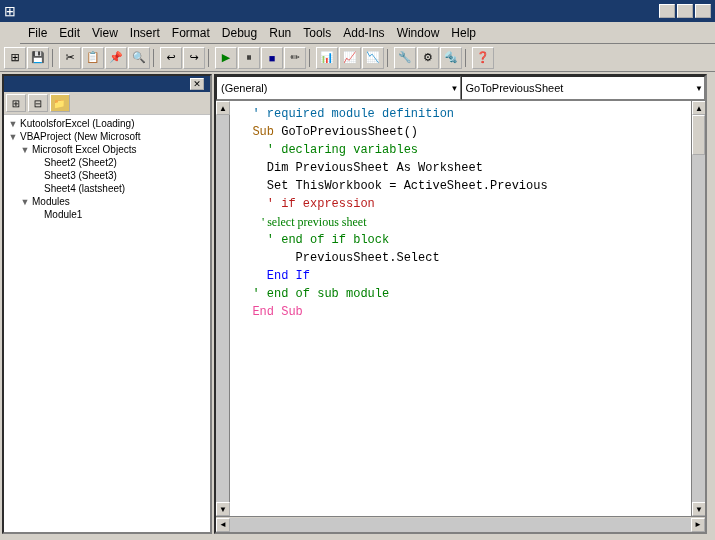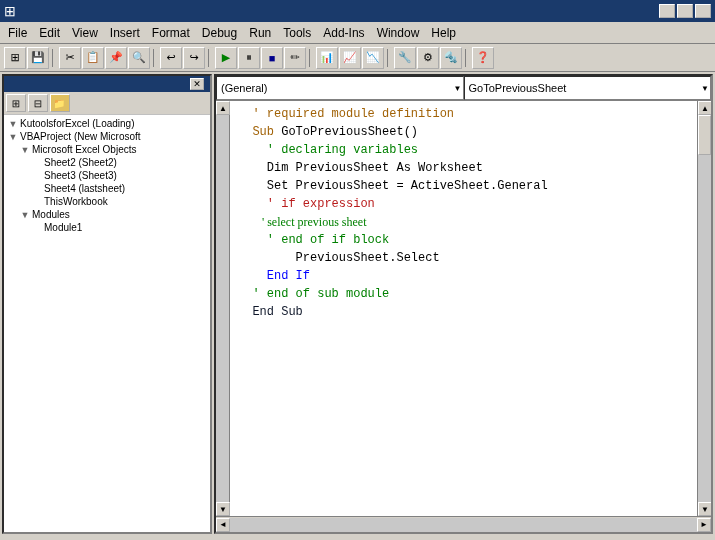--- a/index.html
+++ b/index.html
@@ -24,20 +24,21 @@
     }
 
     
     .menu-bar {
       background: #d4d0c8;
       height: 22px;
       display: flex;
       align-items: center;
       padding: 0 2px;
       border-bottom: 1px solid #808080;
+      margin-left: 20px;
     }
     .menu-item {
       padding: 2px 6px;
       font-size: 12px;
       cursor: pointer;
       white-space: nowrap;
     }
 
     
     .toolbar {
@@ -122,21 +123,21 @@
     .tree-expand { width: 14px; text-align: center; font-size: 9px; }
     .tree-label { font-size: 10px; }
 
     
     .right-panel {
       flex: 1;
       border: 2px inset #808080;
       background: white;
       display: flex;
       flex-direction: column;
-      margin: 2px 2px 2px 2px;
+      margin: 2px 8px 2px 2px;
     }
     .code-header {
       display: flex;
       border-bottom: 1px solid #808080;
       background: #d4d0c8;
     }
     .code-select {
       flex: 1;
       height: 24px;
       border: 1px inset #808080;
@@ -326,25 +327,20 @@
           <span class="tree-indent" style="width: 24px;"></span>
           <span class="tree-expand" style="font-size: 9px; color: rgb(102, 102, 102);"></span>
           <span class="tree-label">Sheet3 (Sheet3)</span>
         </div>
         <div class="tree-node">
           <span class="tree-indent" style="width: 24px;"></span>
           <span class="tree-expand" style="font-size: 9px; color: rgb(102, 102, 102);"></span>
           <span class="tree-label">Sheet4 (lastsheet)</span>
         </div>
         <div class="tree-node">
-          <span class="tree-indent" style="width: 24px;"></span>
-          <span class="tree-expand" style="font-size: 9px; color: rgb(102, 102, 102);"></span>
-          <span class="tree-label">ThisWorkbook</span>
-        </div>
-        <div class="tree-node">
           <span class="tree-indent" style="width: 12px;"></span>
           <span class="tree-expand" style="font-size: 9px; color: rgb(102, 102, 102);">▼</span>
           <span class="tree-label">Modules</span>
         </div>
         <div class="tree-node">
           <span class="tree-indent" style="width: 24px;"></span>
           <span class="tree-expand" style="font-size: 9px; color: rgb(102, 102, 102);"></span>
           <span class="tree-label">Module1</span>
         </div>
       </div>
@@ -368,32 +364,32 @@
 
     <div class="code-panel-inner">
 
       <div class="left-scroll-area">
         <div class="left-scroll-btn">▲</div>
         <div class="left-scroll-track"></div>
         <div class="left-scroll-btn">▼</div>
       </div>
 
       <div class="code-area" id="code-area">
-          <span class="code-line" style="color: #a16207;">  ' required module definition</span>
+          <span class="code-line" style="color: #0369a1;">  ' required module definition</span>
           <span class="code-line" style="color: rgb(0, 0, 0);">  <span style="color:#a16207">Sub</span> GoToPreviousSheet()</span>
           <span class="code-line" style="color: rgb(0, 128, 0);">    ' declaring variables</span>
           <span class="code-line">    Dim PreviousSheet As Worksheet</span>
-          <span class="code-line">    Set PreviousSheet = ActiveSheet.General</span>
+          <span class="code-line">    Set ThisWorkbook = ActiveSheet.Previous</span>
           <span class="code-line" style="color: #b91c1c;">    ' if expression</span>
           <span class="code-line" style="color: rgb(0, 128, 0); font-family: Liberation Serif, serif;">        ' select previous sheet</span>
           <span class="code-line" style="color: rgb(0, 128, 0);">    ' end of if block</span>
           <span class="code-line">        PreviousSheet.Select</span>
           <span class="code-line" style="color: rgb(0, 0, 0);">    <span style="color:#0000ff">End If</span></span>
           <span class="code-line" style="color: rgb(0, 128, 0);">  ' end of sub module</span>
-          <span class="code-line" style="color: rgb(0, 0, 0);">  <span style="color:#0f172a">End Sub</span></span>
+          <span class="code-line" style="color: rgb(0, 0, 0);">  <span style="color:#ec4899">End Sub</span></span>
         </div>
 
       <div class="vscroll">
         <div class="vscroll-btn">▲</div>
         <div class="vscroll-track">
           <div class="vscroll-thumb"></div>
         </div>
         <div class="vscroll-btn">▼</div>
       </div>
     </div>

